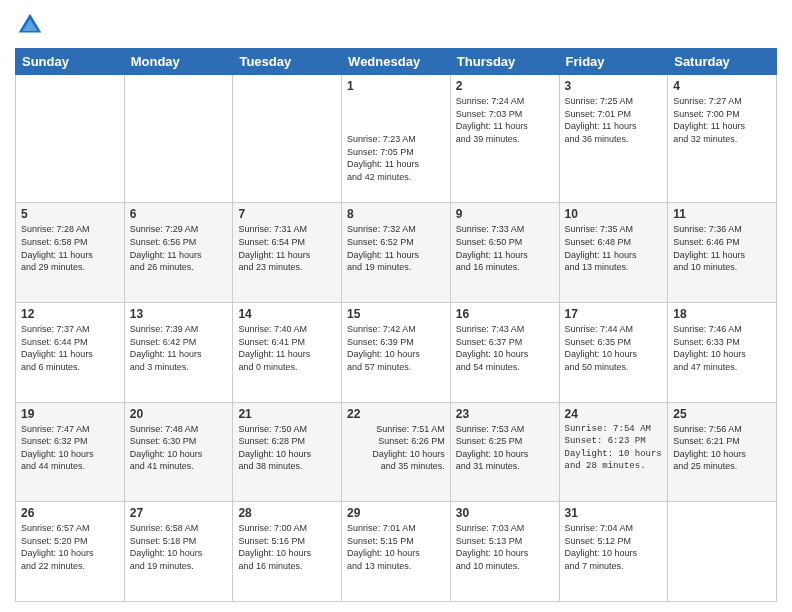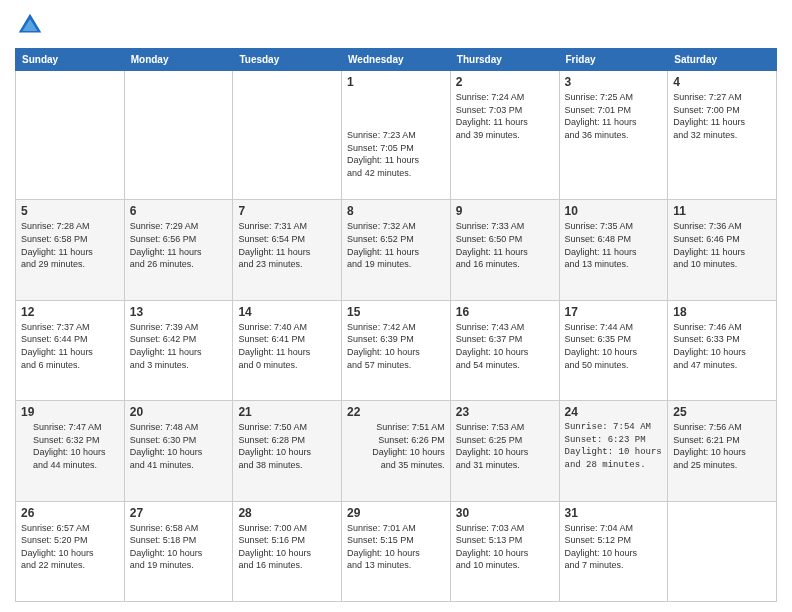--- a/index.html
+++ b/index.html
@@ -54,21 +54,21 @@
       border: 1px solid #ccc;
       border-collapse: collapse;
       width: 100%;
       table-layout: fixed;
     }
     .calendar th {
       background-color: #2d6db5;
       color: #fff;
       text-align: left;
       padding: 5px 6px;
-      font-size: 10px;
+      font-size: 13px;
       border: 1px solid #2d6db5;
     }
     .calendar td {
       border: 1px solid #ccc;
       vertical-align: top;
       padding: 4px 5px;
       font-size: 9.5px;
       color: #333;
       background: #fff;
       height: 88px;
@@ -256,21 +256,21 @@
             <span class="day-number">18</span>
             <div class="day-info" style="white-space: pre-line;">Sunrise: 7:46 AM
 Sunset: 6:33 PM
 Daylight: 10 hours
 and 47 minutes.</div>
           </td>
         </tr>
         <tr>
           <td>
             <span class="day-number">19</span>
-            <div class="day-info" style="white-space: pre-line; margin-left: 12px;">Sunrise: 7:47 AM
+            <div class="day-info" style="white-space: pre-line;">Sunrise: 7:47 AM
 Sunset: 6:32 PM
 Daylight: 10 hours
 and 44 minutes.</div>
           </td>
           <td>
             <span class="day-number">20</span>
             <div class="day-info" style="white-space: pre-line;">Sunrise: 7:48 AM
 Sunset: 6:30 PM
 Daylight: 10 hours
 and 41 minutes.</div>

